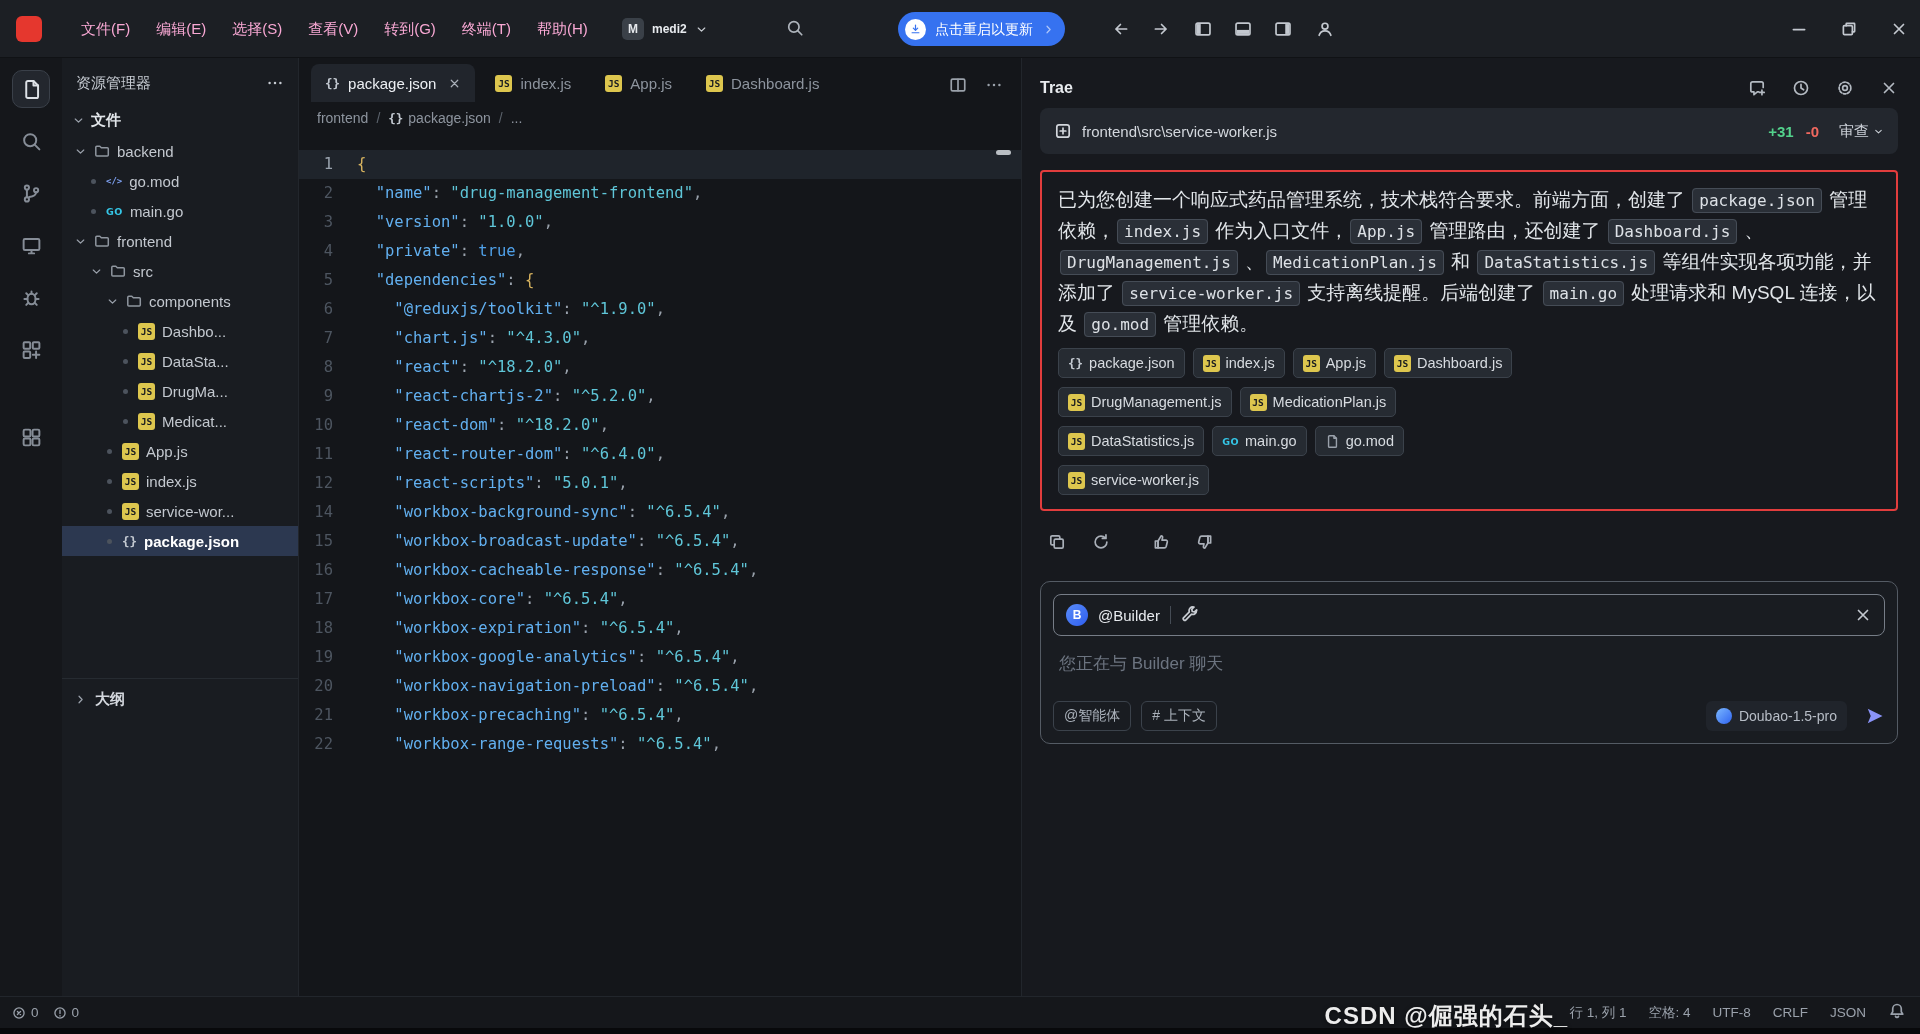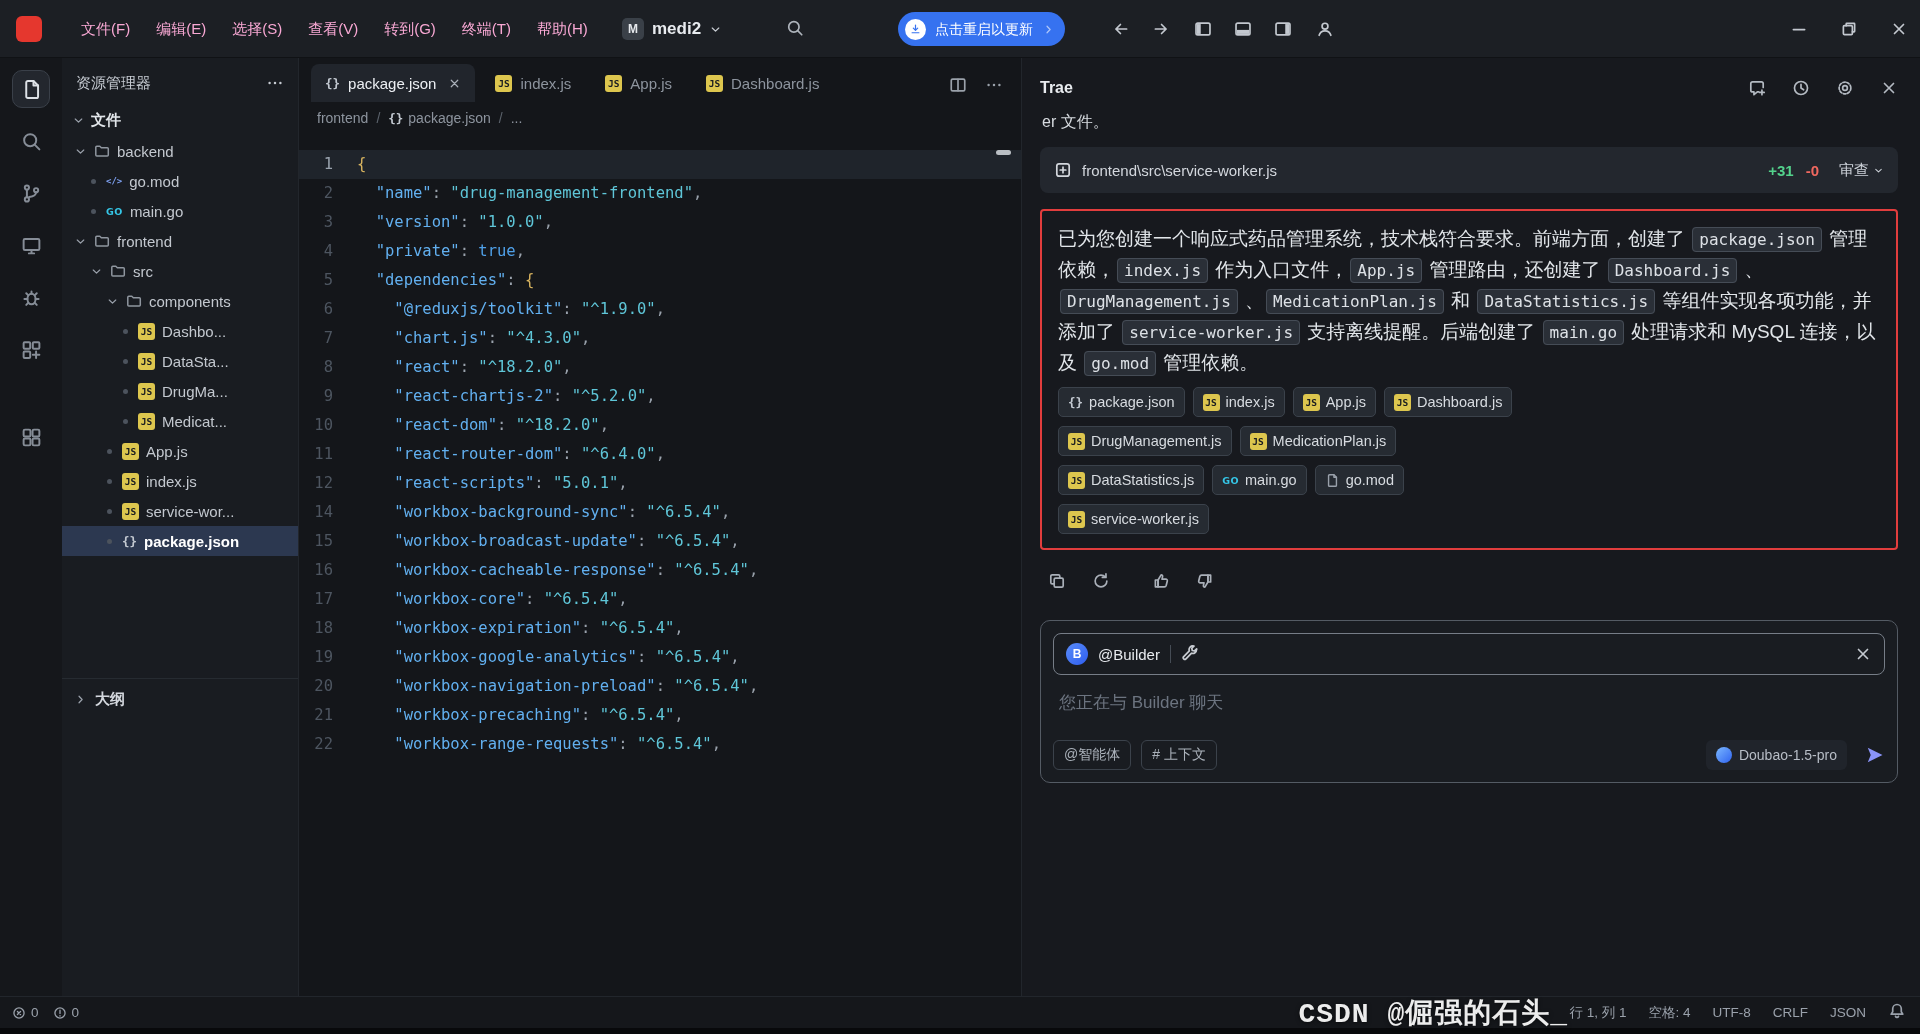--- a/index.html
+++ b/index.html
@@ -12,21 +12,21 @@
   .ic.sm svg{width:13px;height:13px;}
   .ic.xs svg{width:11px;height:11px;}
 
   
   .titlebar{height:58px;background:#1c1f24;position:relative;flex:none;border-bottom:1px solid #101215;}
   .logo{position:absolute;left:16px;top:16px;width:26px;height:26px;border-radius:6px;background:#e5372e;}
   .menubar{position:absolute;left:70px;top:0;height:58px;display:flex;align-items:center;gap:4px;}
   .menu{padding:6px 11px;font-size:15px;color:#f9a8d4;border-radius:6px;white-space:nowrap;}
   .project-sel{position:absolute;left:622px;top:0;height:58px;display:flex;align-items:center;gap:8px;}
   .proj-badge{width:22px;height:22px;border-radius:5px;background:#3a4048;color:#e6e9ed;font-size:12px;font-weight:700;display:flex;align-items:center;justify-content:center;}
-  .proj-name{font-size:17px;font-weight:600;color:#e8ebef;}
+  .proj-name{font-size:12px;font-weight:600;color:#e8ebef;}
   .tb-search{position:absolute;left:786px;top:19px;color:#aeb4bc;}
   .update-btn{position:absolute;left:898px;top:12px;height:34px;background:var(--accent,#3672f0);border-radius:17px;display:flex;align-items:center;gap:9px;padding:1px 10px 0 7px;color:#fff;font-size:14px;white-space:nowrap;}
   .upd-circle{width:21px;height:21px;background:#fff;border-radius:50%;color:var(--accent,#3672f0);display:flex;align-items:center;justify-content:center;}
   .upd-circle svg{width:13px;height:13px;}
   .upd-chev{color:rgba(255,255,255,.6);}
   .tb-mid{position:absolute;left:1112px;top:0;height:58px;display:flex;align-items:center;gap:24px;color:#c3c8cf;}
   .tb-mid .grp{display:flex;align-items:center;gap:22px;}
   .tb-win{position:absolute;right:12px;top:0;height:58px;display:flex;align-items:center;gap:32px;color:#c3c8cf;}
 
   
@@ -118,21 +118,21 @@
   .send-btn svg{width:20px;height:20px;}
 
   
   .statusbar{height:32px;background:#15171b;border-top:1px solid #22262c;position:relative;font-size:13.5px;color:#9aa1ab;flex:none;}
   .sb-l{position:absolute;left:12px;top:0;height:100%;display:flex;align-items:center;gap:14px;}
   .prob{display:flex;align-items:center;gap:5px;}
   .prob svg{width:14px;height:14px;}
   .sb-r{position:absolute;right:14px;top:0;height:100%;display:flex;align-items:center;gap:22px;white-space:nowrap;}
   .bottom-strip{height:6px;background:#08090b;flex:none;}
 
-  .watermark{position:absolute;right:352px;bottom:2px;font-size:28px;font-weight:600;color:rgba(255,255,255,.92);z-index:50;letter-spacing:1px;text-shadow:0 1px 4px rgba(0,0,0,.55);white-space:nowrap;font-family:Liberation Mono, monospace;}
+  .watermark{position:absolute;right:352px;bottom:2px;font-size:24px;font-weight:600;color:rgba(255,255,255,.92);z-index:50;letter-spacing:1px;text-shadow:0 1px 4px rgba(0,0,0,.55);white-space:nowrap;}
 </style>
 </head>
 <body>
 
 <div class="app" data-interactable="false">
 
   <div class="titlebar" data-interactable="false">
     <div class="logo" data-interactable="false"></div>
     <div class="menubar" id="menubar" data-interactable="false">
         <div class="menu" data-interactable="true">文件(F)</div>
@@ -632,21 +632,20 @@
             </div>
             <div data-interactable="true" style="display: flex;">
               <span class="ic" data-interactable="false">
                 <svg viewBox="0 0 16 16" fill="none" stroke="currentColor" stroke-width="1.5" stroke-linecap="round" stroke-linejoin="round">
                   <path d="M4 4l8 8M12 4l-8 8"></path>
                 </svg>
               </span>
             </div>
           </span>
       </div>
-      <div class="pn-scroll" data-interactable="false">er 文件。</div>
       <div class="file-card" data-interactable="true">
         <span class="ic" id="fc-ic" data-interactable="false">
             <svg viewBox="0 0 16 16" fill="none" stroke="currentColor" stroke-width="1.5" stroke-linecap="round" stroke-linejoin="round">
               <rect x="2.5" y="2.5" width="11" height="11" rx="2"></rect>
               <path d="M8 5.5v5M5.5 8h5"></path>
             </svg>
           </span>
         <span class="fc-path" data-interactable="false">frontend\src\service-worker.js</span>
         <span class="added" data-interactable="false">+31</span>
         <span class="removed" data-interactable="false">-0</span>

